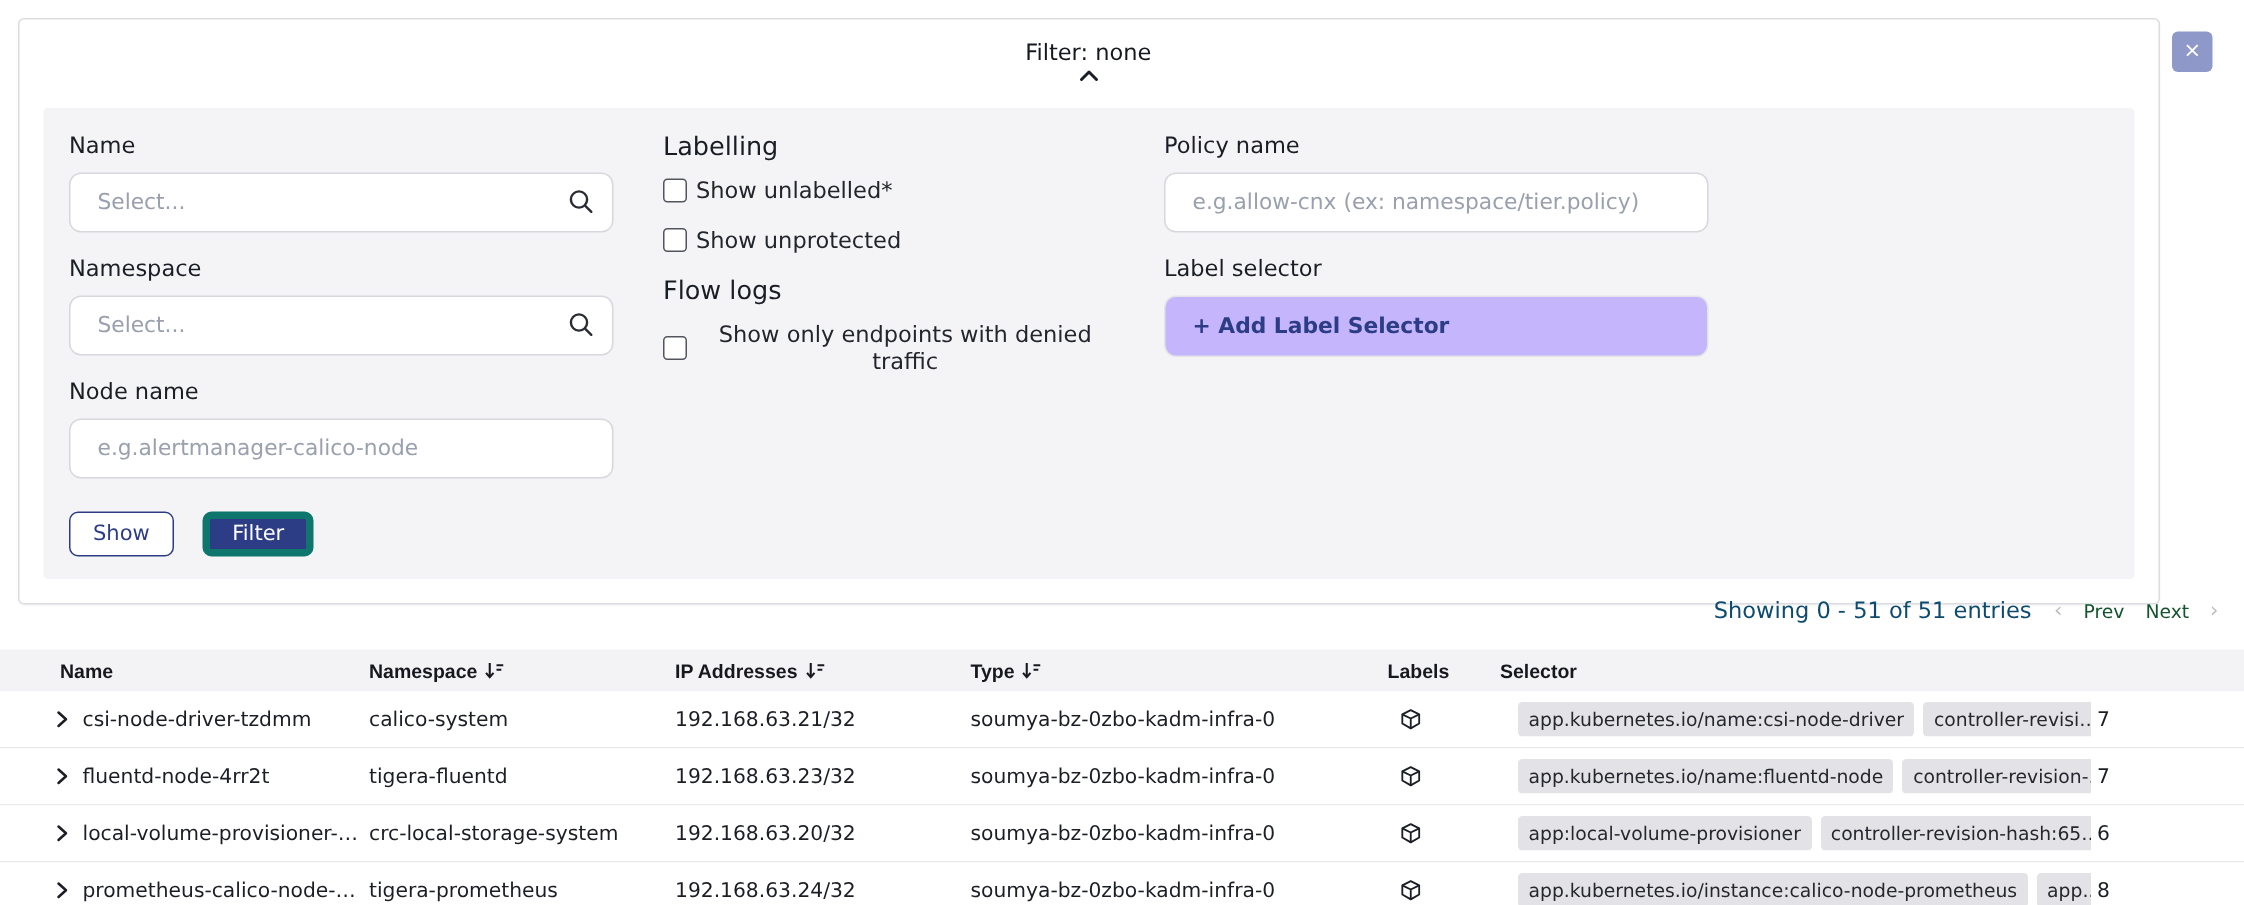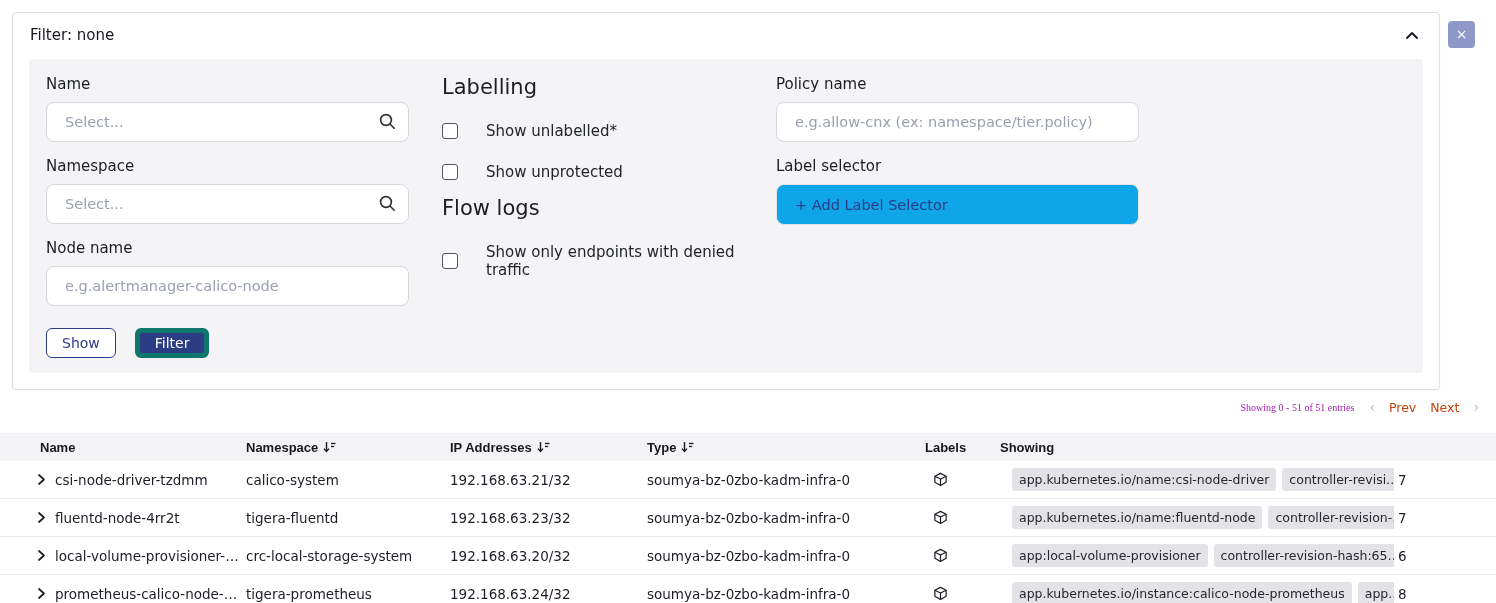--- a/index.html
+++ b/index.html
@@ -4,62 +4,62 @@
 <style>
   * { margin: 0; padding: 0; box-sizing: border-box; }
   html, body { width: 1496px; height: 603px; overflow: hidden; background: #fff;
     font-family: "DejaVu Sans", "Liberation Sans", sans-serif; color: #1c1e26; }
 
   
   .filter-card { position: absolute; left: 12px; top: 12px; width: 1428px;
     background: #fff; border: 1px solid #dcdce2; border-radius: 4px;
     box-shadow: 0 1px 2px rgba(0,0,0,.04); }
   .filter-card-header { display: flex; align-items: center; justify-content: space-between;
-    padding: 13px 18px 12px 17px; }
+    padding: 13px 18px 12px 17px; flex-direction: column; }
   .filter-title { font-size: 15px; font-weight: 500; color: #16181f; }
   .collapse-btn { background: none; border: none; cursor: pointer; padding: 2px; line-height: 0; }
   .filter-body { margin: 3px 16px 16px 16px; background: #f4f4f6; border-radius: 3px;
     padding: 16px 17px 15px 17px;
     display: grid; grid-template-columns: 363px 301px 363px; column-gap: 33px; }
   .field-label { font-size: 15px; font-weight: 500; color: #1b1d25; margin-bottom: 9px; }
   .input-wrap { position: relative; margin-bottom: 15px; }
   .text-input { width: 100%; height: 40px; border: 1px solid #d7d8de; border-radius: 8px;
     background: #fff; padding: 0 36px 0 18px; font-size: 14.5px;
     font-family: "DejaVu Sans", "Liberation Sans", sans-serif; color: #1c1e26; outline: none; }
   .text-input::placeholder { color: #9aa0ae; opacity: 1; }
   .search-icon { position: absolute; right: 12px; top: 10px; pointer-events: none; }
 
-  .check-row { display: flex; align-items: center; gap: 28px; margin: 23px 0 15px 0; }
+  .check-row { display: flex; align-items: center; gap: 6px; margin: 10px 0 15px 0; text-align: center; }
   .checkbox { width: 16px; height: 16px; border: 1.6px solid #52555e; border-radius: 3px;
     background: #fff; flex: 0 0 auto; cursor: pointer; }
   .check-label { font-size: 15px; color: #23252d; }
-  .group-label { font-size: 21px; font-weight: 500; color: #1b1d25; margin-bottom: 2px; }
+  .group-label { font-size: 17px; font-weight: 500; color: #1b1d25; margin-bottom: 2px; }
   .mt-sep { margin-top: 8px; }
 
-  .add-selector-btn { width: 100%; height: 41px; background: #0ea5e9; border: 1px solid #e3e3e8;
-    border-radius: 8px; text-align: left; padding: 0 18px; font-size: 14.5px; font-weight: 400;
+  .add-selector-btn { width: 100%; height: 41px; background: #c4b5fd; border: 1px solid #e3e3e8;
+    border-radius: 8px; text-align: left; padding: 0 18px; font-size: 14.5px; font-weight: 700;
     color: #2c3c85; font-family: "DejaVu Sans", "Liberation Sans", sans-serif; cursor: pointer; }
 
   .btn-row { display: flex; gap: 19px; margin-top: 22px; }
   .btn { height: 30px; border-radius: 6px; font-size: 14px; font-weight: 500; cursor: pointer;
     font-family: "DejaVu Sans", "Liberation Sans", sans-serif; padding: 0 15px; }
   .btn-outline { background: #fff; border: 1px solid #2c3c85; color: #2c3c85; }
   .btn-solid { background: #2c3c85; border: 5px solid #0f766e; color: #fff; }
 
   .panel-x-btn { position: absolute; right: 21px; top: 21px; width: 27px; height: 27px;
     background: #8e99c9; border: none; border-radius: 4px; color: #fff; font-size: 14px;
     line-height: 27px; text-align: center; cursor: pointer;
     font-family: "DejaVu Sans", "Liberation Sans", sans-serif; }
 
   
   .results-bar { position: absolute; left: 0; top: 394px; width: 1496px; height: 26px;
     display: flex; align-items: center; justify-content: flex-end; padding-right: 17px; }
-  .results-summary { font-size: 10px; color: #a21caf; font-family: Liberation Serif, serif; }
+  .results-summary { font-size: 15px; color: #0c4a6e; }
   .pager { display: flex; align-items: center; gap: 14px; margin-left: 15px; color: #b9bac2; }
-  .pager-link { font-size: 12.5px; font-weight: 500; color: #c2410c; cursor: default; }
+  .pager-link { font-size: 12.5px; font-weight: 500; color: #14532d; cursor: default; }
   .pager-chev { font-size: 14px; line-height: 1; color: #b9bac2; cursor: default; }
 
   
   .endpoints-table { position: absolute; left: 0; top: 433px; width: 1496px; }
   .t-head, .t-row { display: grid;
     grid-template-columns: 246px 204px 197px 278px 71px 398px 1fr;
     align-items: center; }
   .t-head { height: 28px; background: #f3f3f6; font-weight: 700; font-size: 13px; color: #17181d;
     font-family: "Liberation Sans", sans-serif; }
   .th { display: flex; align-items: center; gap: 5px; }
@@ -206,21 +206,21 @@
             <polyline points="1,7.6 3.5,10.4 6,7.6" fill="none" stroke="#17181d" stroke-width="1.4"></polyline>
             <line x1="8" y1="2.5" x2="12.5" y2="2.5" stroke="#17181d" stroke-width="1.3"></line>
             <line x1="8" y1="5.5" x2="11.2" y2="5.5" stroke="#17181d" stroke-width="1.3"></line>
           </svg>
         </span>
     </div>
     <div class="th">
       <span>Labels</span>
     </div>
     <div class="th th-policies">
-      <span>Showing</span>
+      <span>Selector</span>
     </div>
   </div>
 
   <div class="t-row">
     <div class="cell-name">
       <span class="row-chevron">
           <svg width="9" height="13" viewBox="0 0 9 13">
             <polyline points="2,2 7,6.5 2,11" fill="none" stroke="#1c1e26" stroke-width="1.7" stroke-linecap="round" stroke-linejoin="round"></polyline>
           </svg>
         </span>

